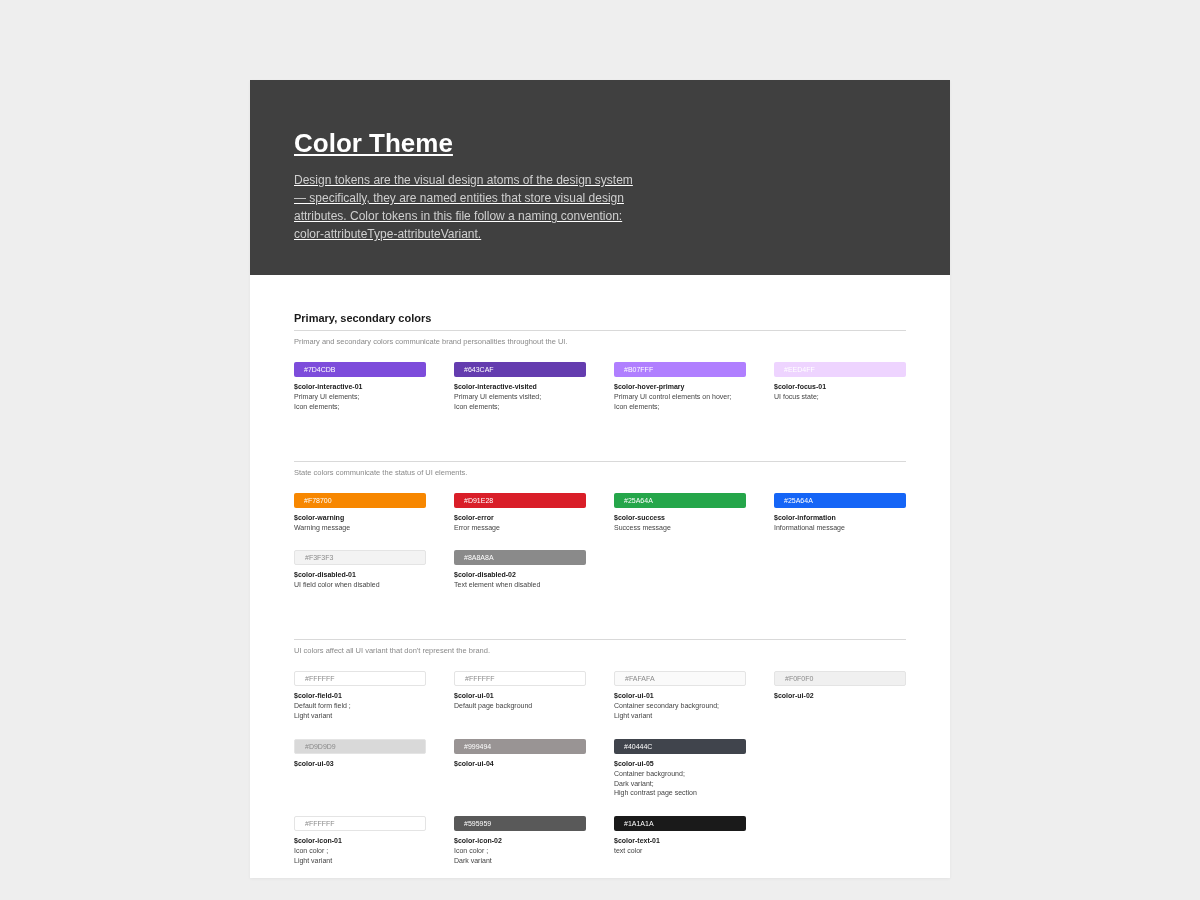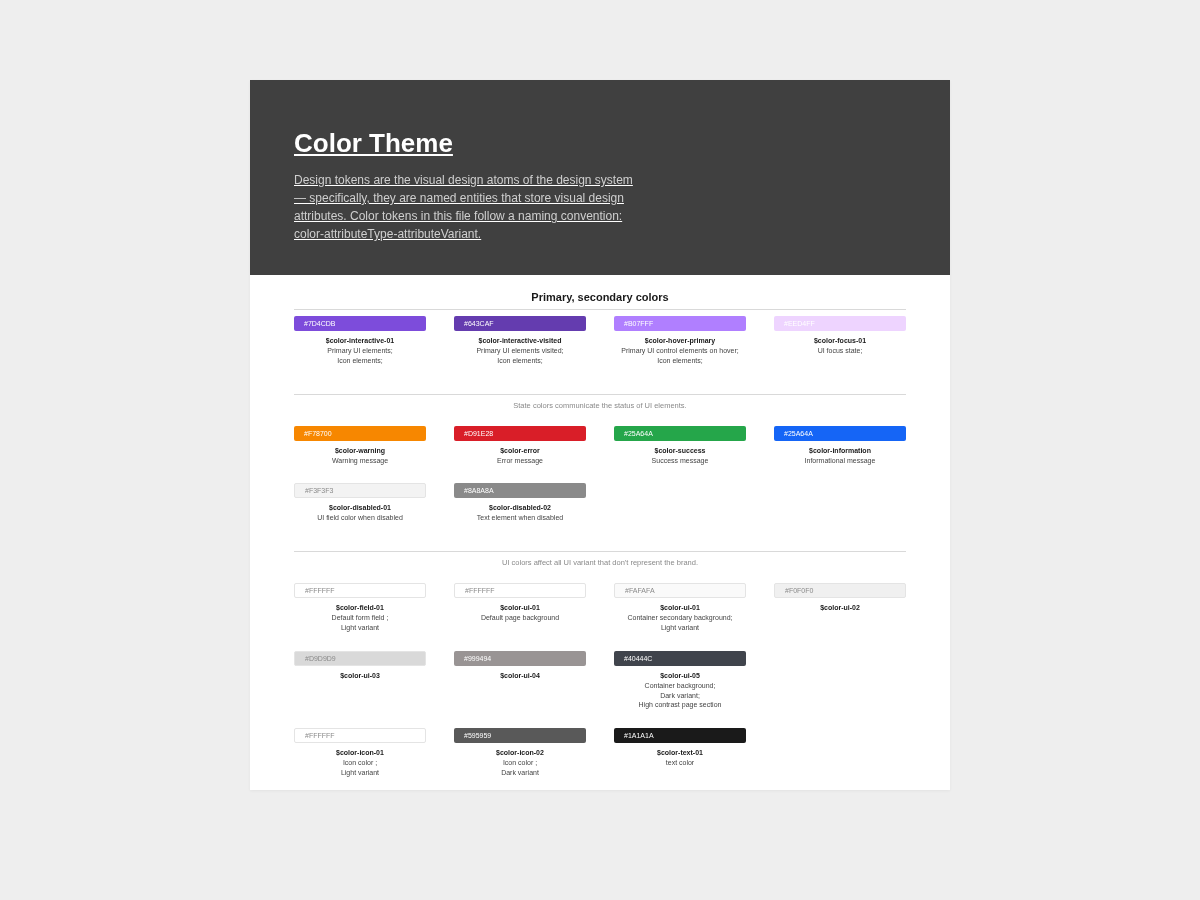--- a/index.html
+++ b/index.html
@@ -28,22 +28,21 @@
     font-weight: 700;
     margin-bottom: 12px;
   }
   .hero p {
     font-size: 12px;
     line-height: 1.5;
     color: #cfcfcf;
     max-width: 340px;
   }
   .section {
-    padding: 16px 44px 12px 44px;
-    text-align: center;
+    padding: 37px 44px 12px 44px;
   }
   .section-title {
     font-size: 11px;
     font-weight: 700;
     color: #1a1a1a;
     margin-bottom: 6px;
   }
   .section-rule {
     border: none;
     border-top: 1px solid #d9d9d9;
@@ -94,20 +93,21 @@
 
   <div class="hero">
     <h1>Color Theme</h1>
     <p>Design tokens are the visual design atoms of the design system — specifically, they are named entities that store visual design attributes. Color tokens in this file follow a naming convention: color-attributeType-attributeVariant.</p>
   </div>
 
   <div id="sections-root">
       <div class="section">
         <div class="section-title">Primary, secondary colors</div>
         <hr class="section-rule">
+        <div class="section-sub">Primary and secondary colors communicate brand personalities throughout the UI.</div>
         <div class="grid">
           <div>
             <div class="swatch" style="background: rgb(125, 76, 219);">#7D4CDB</div>
             <div class="token-name">$color-interactive-01</div>
             <div class="token-desc">Primary UI elements;<br>Icon elements;</div>
           </div>
           <div>
             <div class="swatch" style="background: rgb(100, 60, 175);">#643CAF</div>
             <div class="token-name">$color-interactive-visited</div>
             <div class="token-desc">Primary UI elements visited;<br>Icon elements;</div>

